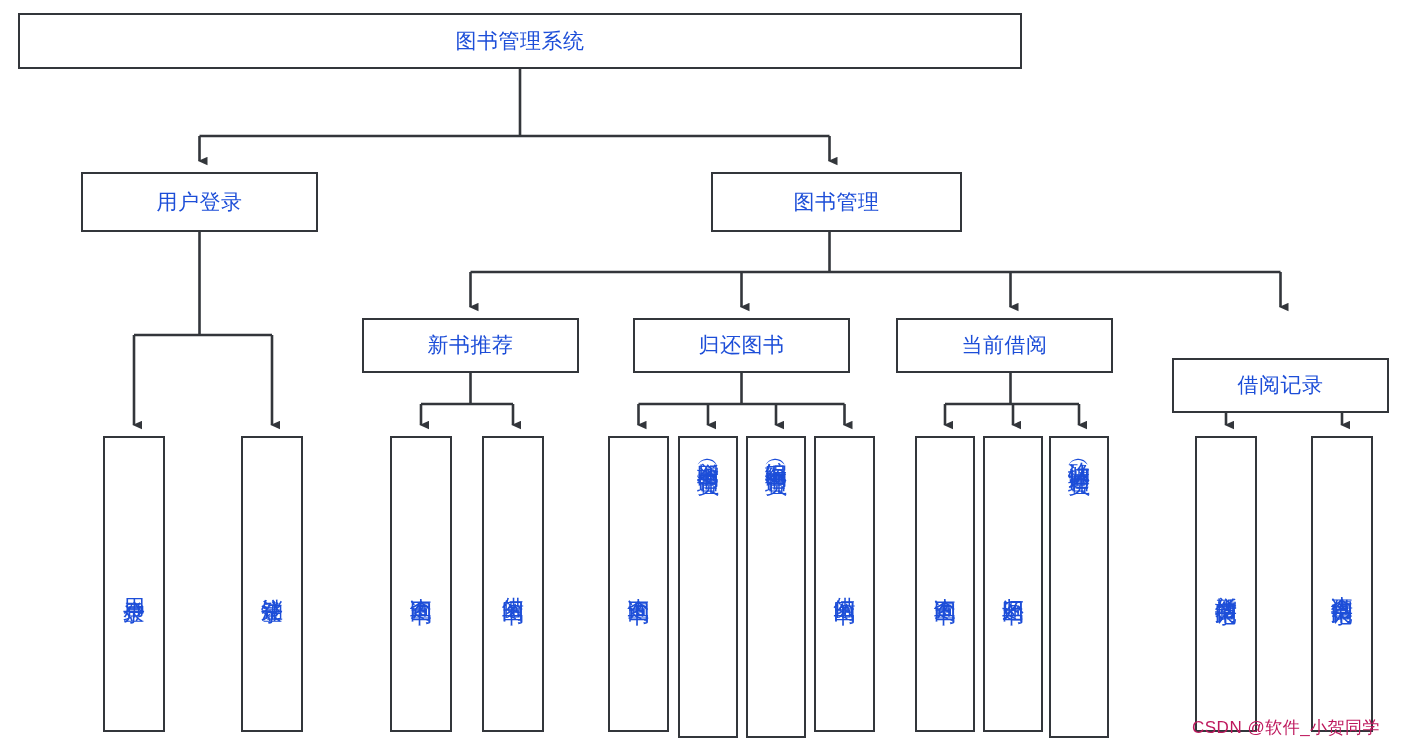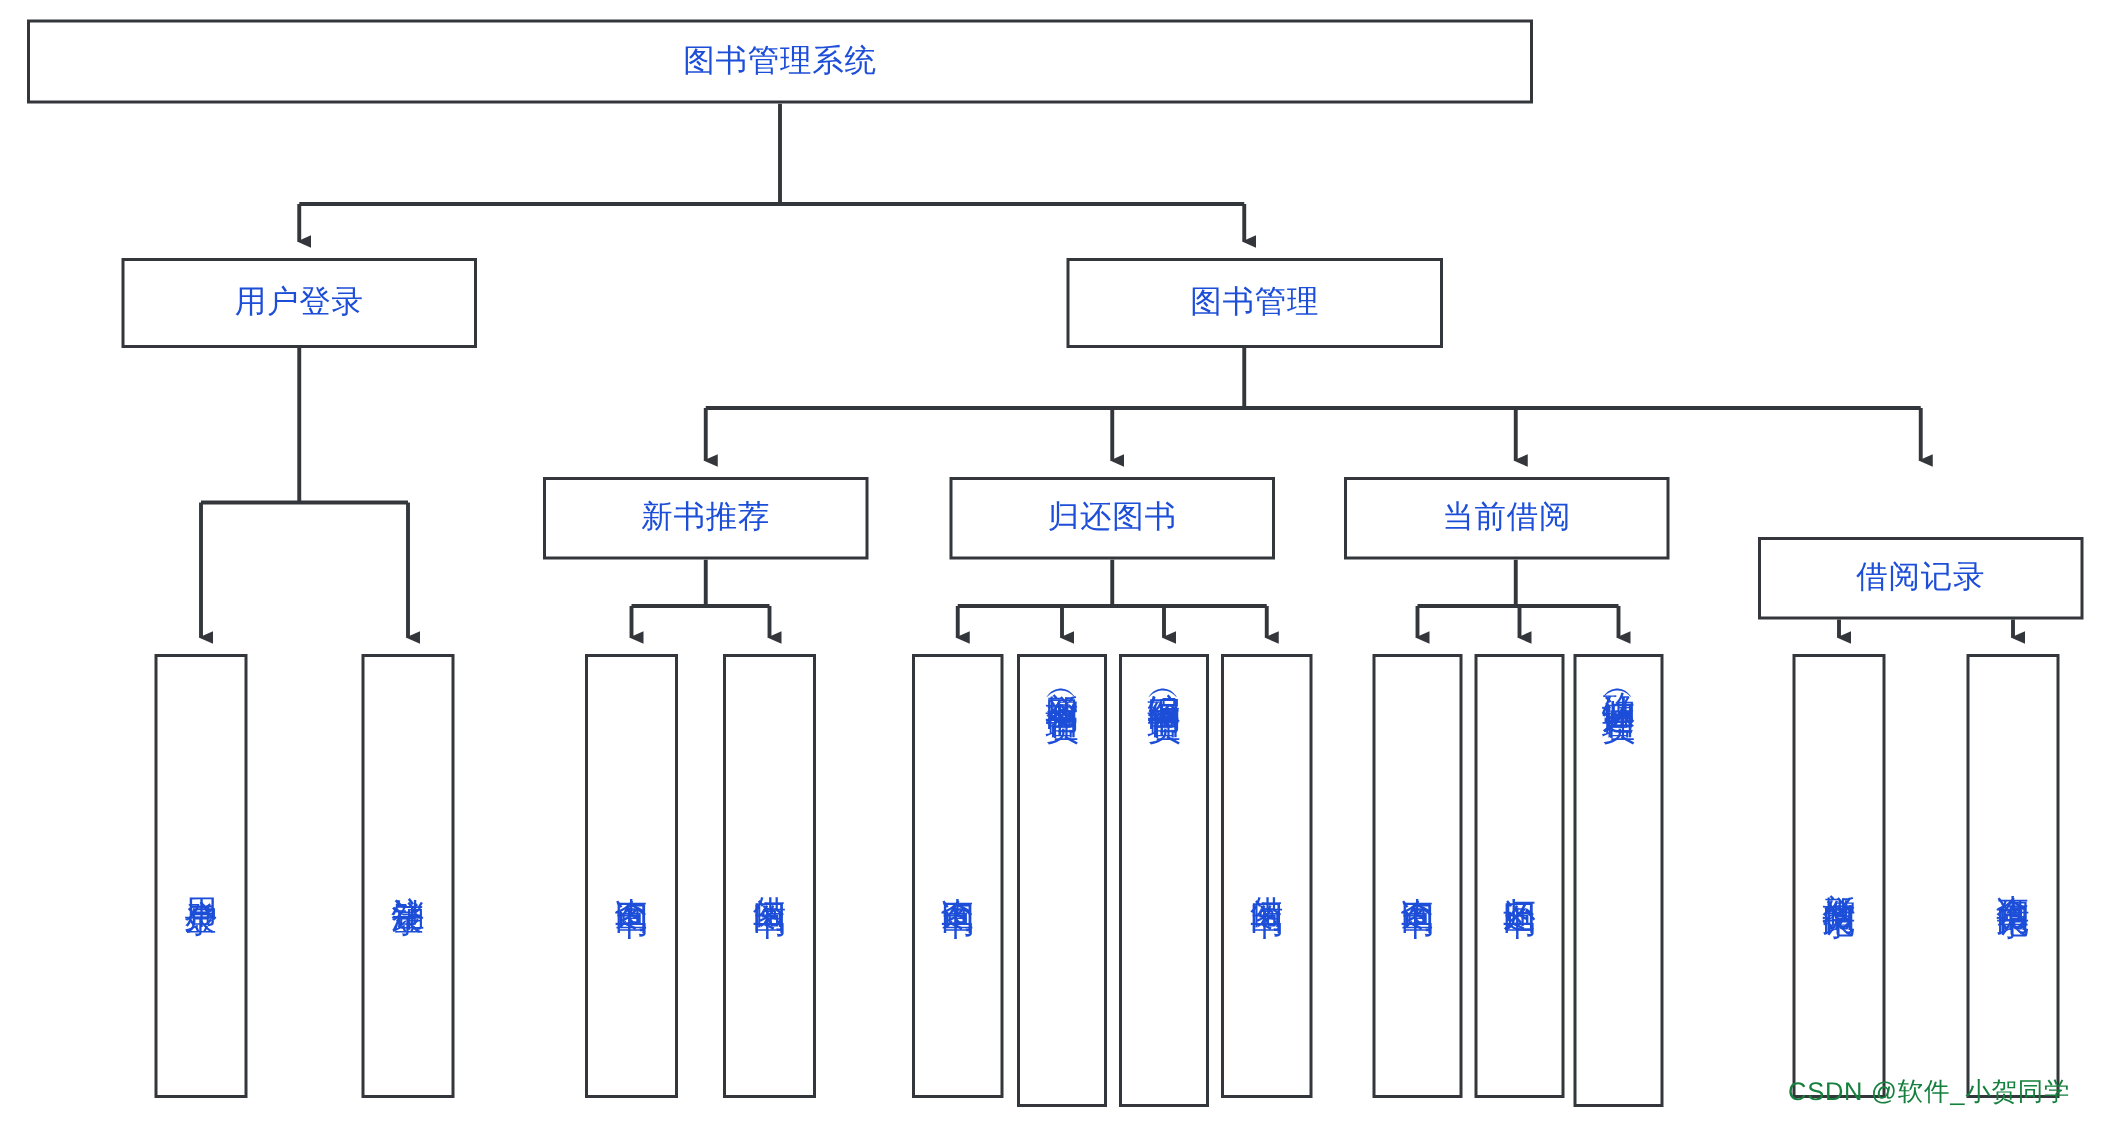--- a/index.html
+++ b/index.html
@@ -56,21 +56,21 @@
     font-size: 22px;
     letter-spacing: 2px;
     line-height: 1;
   }
   .node.vertical.centered {
     align-items: center;
     padding-top: 0;
   }
   .watermark {
     position: absolute;
-    color: #15803d;
+    color: #be185d;
     font-size: 17px;
     letter-spacing: 0.5px;
     white-space: nowrap;
     user-select: none;
   }
 </style>
 </head>
 <body>
 
 <div id="canvas">

